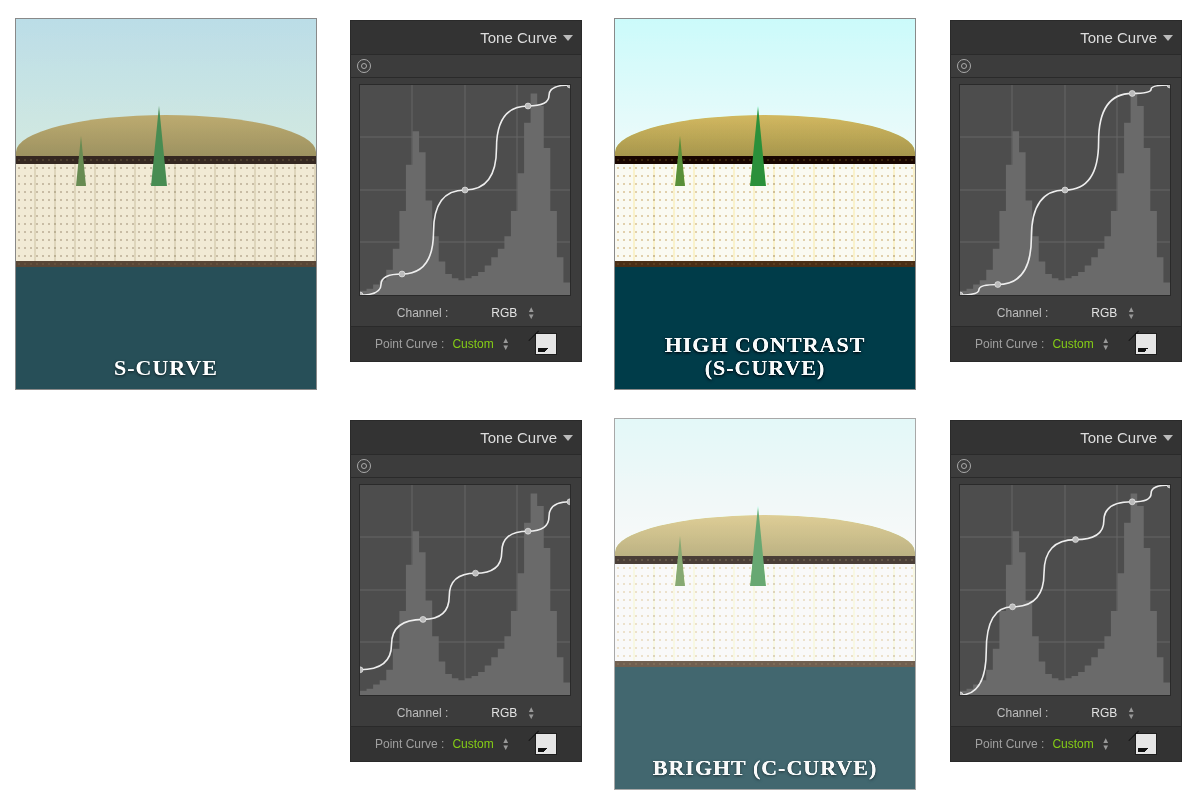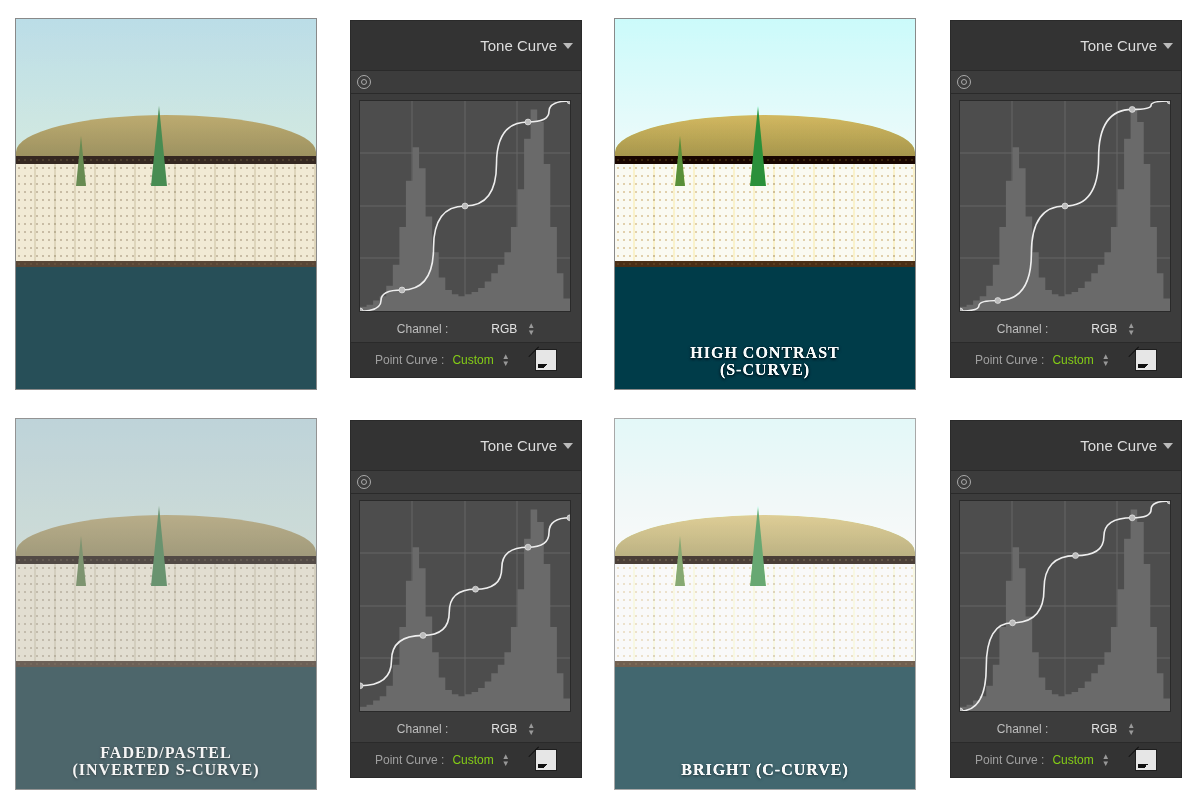--- a/index.html
+++ b/index.html
@@ -23,32 +23,32 @@
     border-left:8px solid transparent;border-right:8px solid transparent;
     border-bottom:80px solid #4e8a57;}
   .spire2{position:absolute;bottom:55%;left:20%;width:0;height:0;
     border-left:5px solid transparent;border-right:5px solid transparent;
     border-bottom:50px solid #6a8a57;}
   .hills{position:absolute;left:0;right:0;bottom:62%;height:12%;
     background:linear-gradient(#b39a5a,#8a7a46);border-radius:60% 60% 0 0/100% 100% 0 0;
     opacity:.8;}
   .photo .caption{position:absolute;left:0;right:0;bottom:10px;color:#fff;
     font-family:"Comic Sans MS","Segoe Script",cursive;font-weight:700;
-    text-align:center;font-size:16px;line-height:1.05;
+    text-align:center;font-size:22px;line-height:1.05;
     text-shadow:0 1px 3px rgba(0,0,0,.6);letter-spacing:1px;white-space:pre-line;}
   
   .v-scurve{filter:contrast(1.08) saturate(1.05);}
   .v-high  {filter:contrast(1.5) saturate(1.15) brightness(.98);}
   .v-faded {filter:contrast(.75) brightness(1.1) saturate(.85);}
   .v-bright{filter:brightness(1.25) contrast(.95) saturate(.9);}
   
   .panel{width:230px;background:#3c3c3c;color:#cfcfcf;font-size:12px;
     border:1px solid #2a2a2a;}
   .panel .titlebar{display:flex;align-items:center;justify-content:flex-end;
-    gap:6px;padding:16px 8px;background:#333;border-bottom:1px solid #2a2a2a;}
+    gap:6px;padding:8px 8px;background:#333;border-bottom:1px solid #2a2a2a;}
   .panel .titlebar .t{font-size:15px;color:#ddd;}
   .tri{width:0;height:0;border-top:6px solid #bbb;border-left:5px solid transparent;
     border-right:5px solid transparent;}
   .targetbar{display:flex;align-items:center;padding:4px 6px;
     border-bottom:1px solid #2a2a2a;}
   .target{width:12px;height:12px;border:1.5px solid #aaa;border-radius:50%;
     position:relative;}
   .target::after{content:"";position:absolute;inset:3px;border:1px solid #aaa;
     border-radius:50%;}
   .plot{position:relative;margin:6px 8px 4px;width:210px;height:210px;
@@ -79,20 +79,21 @@
 
 <div class="cell" style="left: 15px; top: 18px;">
     <div class="photo v-scurve">
       <div class="sky"></div>
         <div class="hills"></div>
       <div class="buildings"></div>
         <div class="windows"></div>
       <div class="spire"></div>
         <div class="spire2"></div>
       <div class="water"></div>
+      <div class="caption">S-CURVE</div>
     </div>
     </div>
     <div class="cell" style="left: 350px; top: 20px;">
    <div class="panel">
      <div class="titlebar">
        <span class="t">Tone Curve</span>
        <span class="tri"></span>
      </div>
      <div class="targetbar">
        <span class="target"></span>
@@ -176,33 +177,20 @@
        <span class="ud">▲<br>▼</span>
      </div>
      <div class="footer">
        <span class="lab">Point Curve :</span>
        <span class="val">Custom</span>
        <span class="ud">▲<br>▼</span>
        <span class="pcicon"></span>
      </div>
    </div>
     </div>
-    <div class="cell" style="left: 15px; top: 418px;">
-    <div class="photo v-faded">
-      <div class="sky"></div>
-        <div class="hills"></div>
-      <div class="buildings"></div>
-        <div class="windows"></div>
-      <div class="spire"></div>
-        <div class="spire2"></div>
-      <div class="water"></div>
-      <div class="caption">FADED/PASTEL
-(INVERTED S-CURVE)</div>
-    </div>
-    </div>
     <div class="cell" style="left: 350px; top: 420px;">
    <div class="panel">
      <div class="titlebar">
        <span class="t">Tone Curve</span>
        <span class="tri"></span>
      </div>
      <div class="targetbar">
        <span class="target"></span>
      </div>
      <div class="plot">

